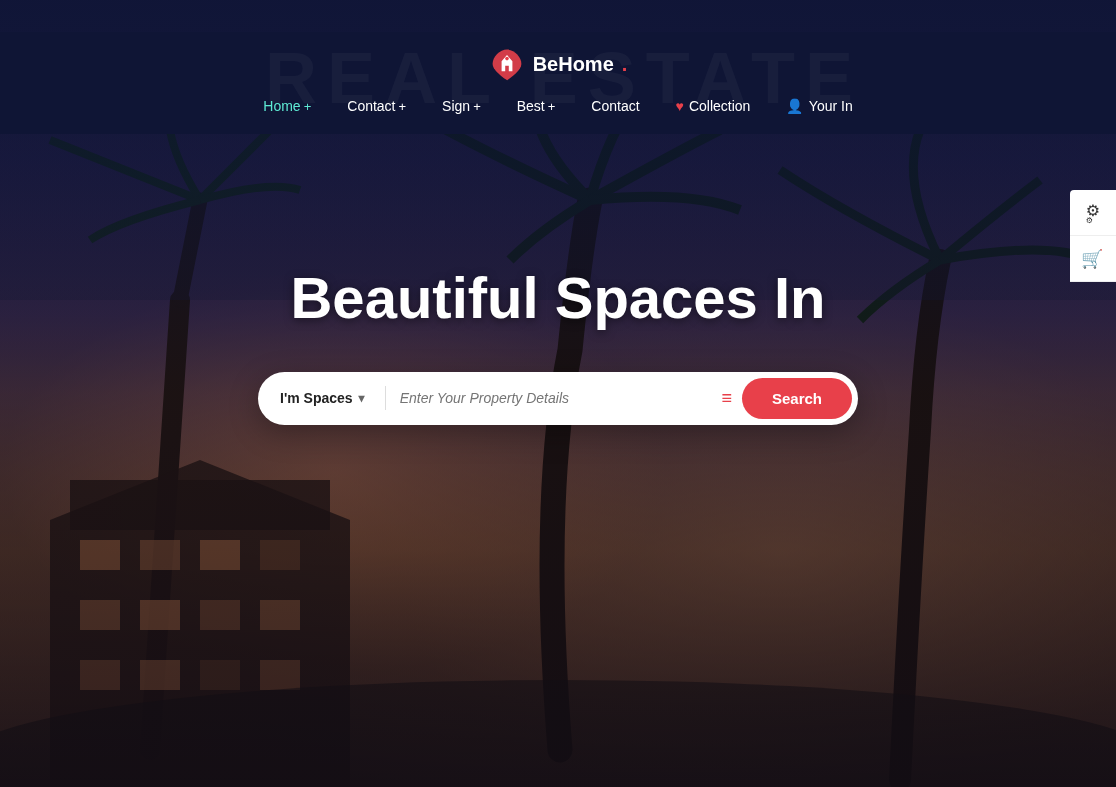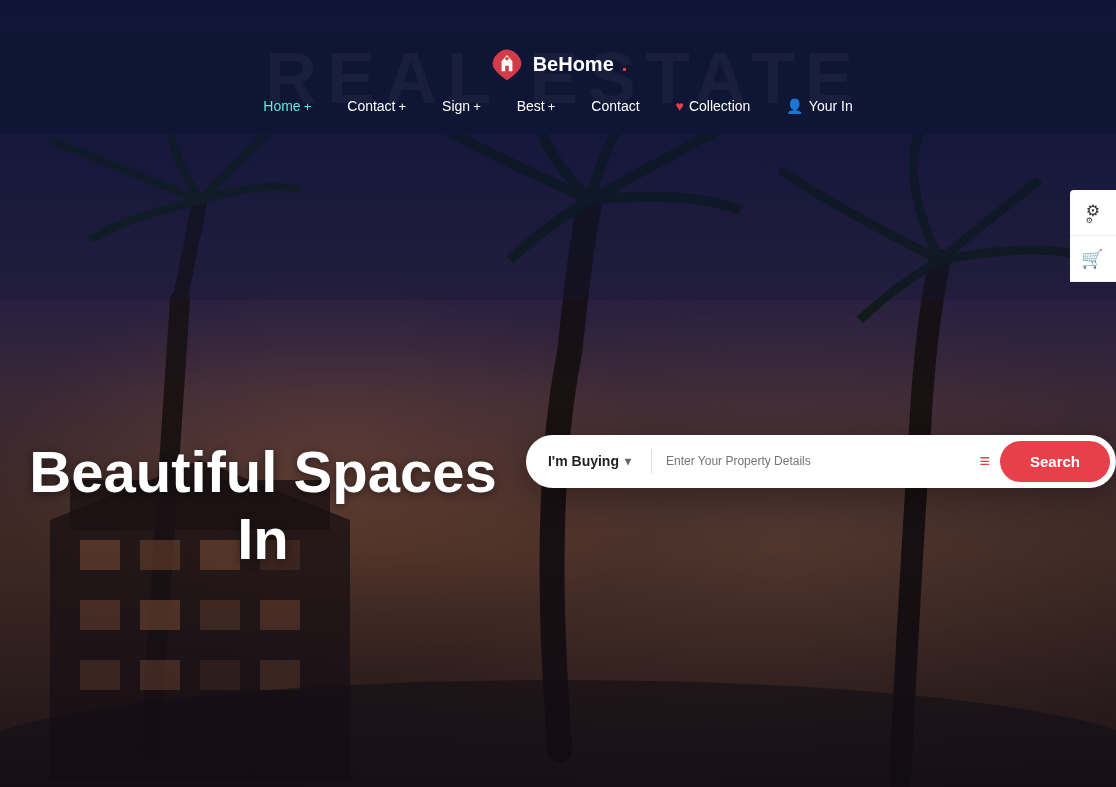--- a/index.html
+++ b/index.html
@@ -132,21 +132,21 @@
 
     
     .main-content {
       position: absolute;
       top: 135px;
       left: 0;
       right: 0;
       bottom: 0;
       z-index: 5;
       display: flex;
-      flex-direction: row;
+      flex-direction: column;
       align-items: center;
     }
 
     .hero-title {
       color: #fff;
       font-size: 58px;
       font-weight: 800;
       text-align: center;
       line-height: 1.15;
       margin-top: 130px;
@@ -183,24 +183,25 @@
     .search-divider {
       width: 1px;
       height: 24px;
       background: #ddd;
       margin: 0 4px;
     }
     .search-input {
       flex: 1;
       border: none;
       outline: none;
-      font-size: 12px;
+      font-size: 14px;
       color: #999;
       padding: 8px 10px;
       background: transparent;
+      font-style: italic;
     }
     .search-filter-icon {
       color: #e8404a;
       font-size: 18px;
       padding: 0 10px;
       cursor: pointer;
     }
     .search-btn {
       background: #e8404a;
       color: #fff;
@@ -391,21 +392,21 @@
   <div class="hero-bg"></div>
 </div>
 
 <div class="main-content">
   <h1 class="hero-title">
     <span>Beautiful Spaces In</span><br>
   </h1>
 
   <div class="search-bar">
     <div class="search-dropdown">
-      <span>I'm Buying</span>
+      <span>I'm Spaces</span>
       <span class="chevron">▾</span>
     </div>
     <div class="search-divider"></div>
     <input class="search-input" type="text" placeholder="Enter Your Property Details" style="">
     <span class="search-filter-icon">≡</span>
     <button class="search-btn">Search</button>
   </div>
 </div>
 
 <div class="side-buttons">

